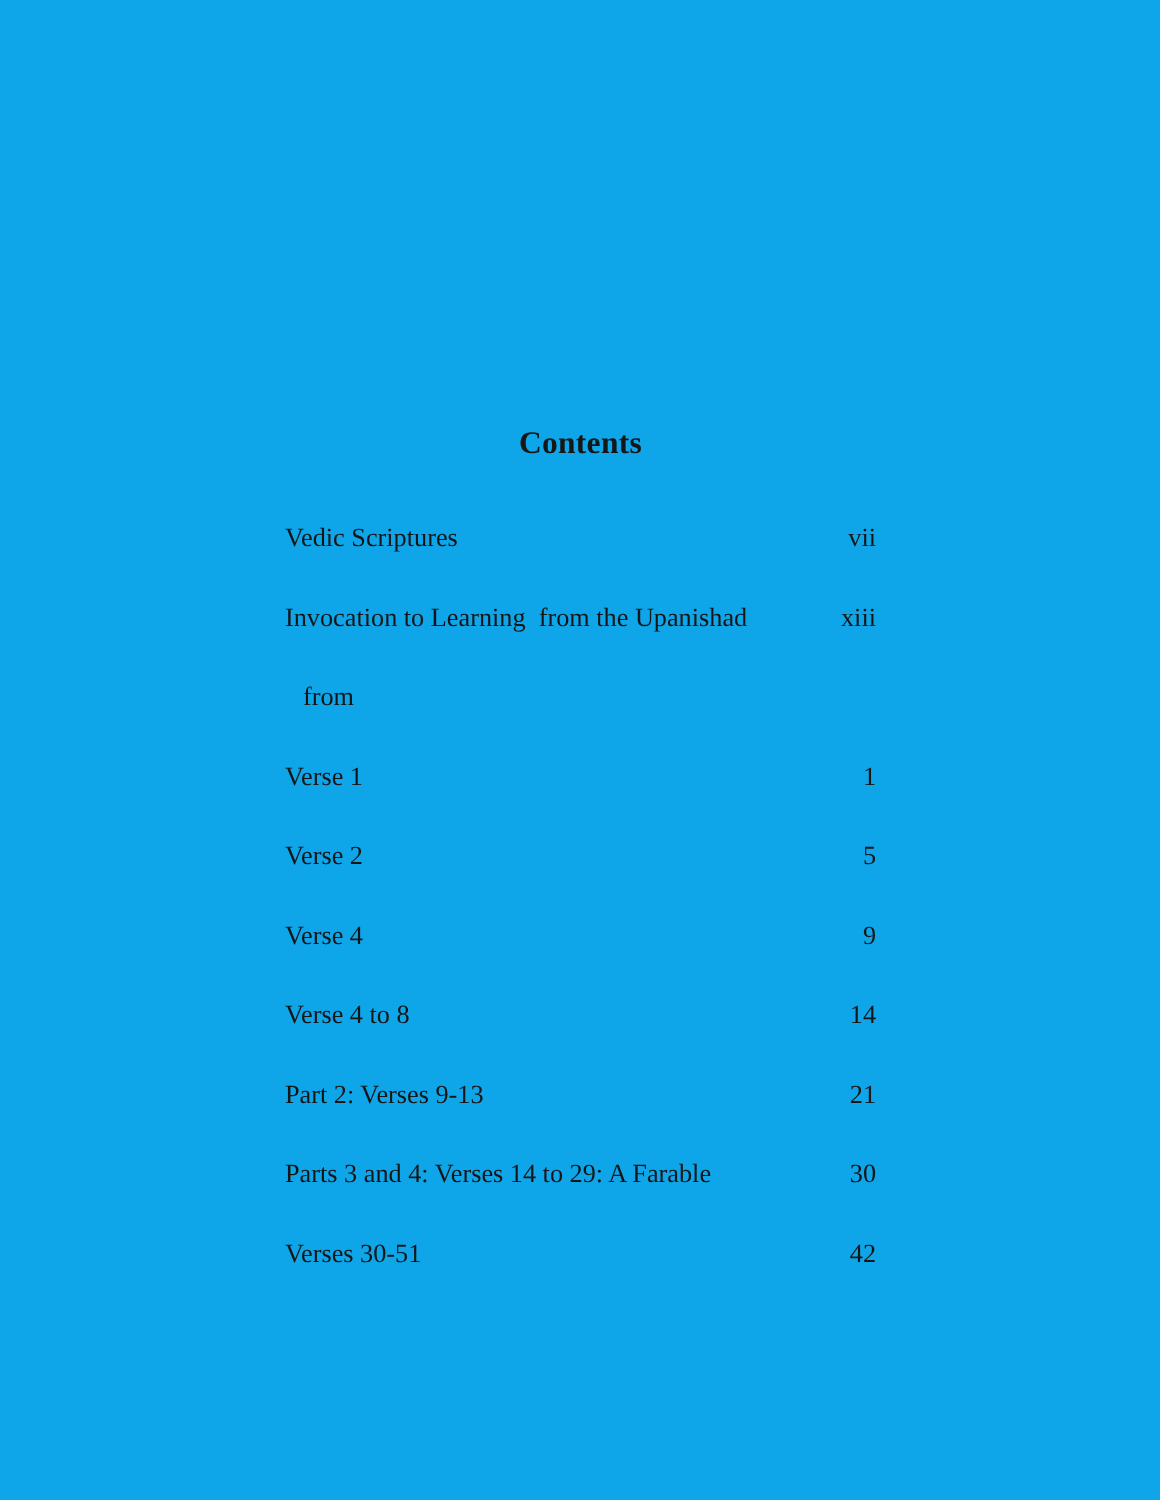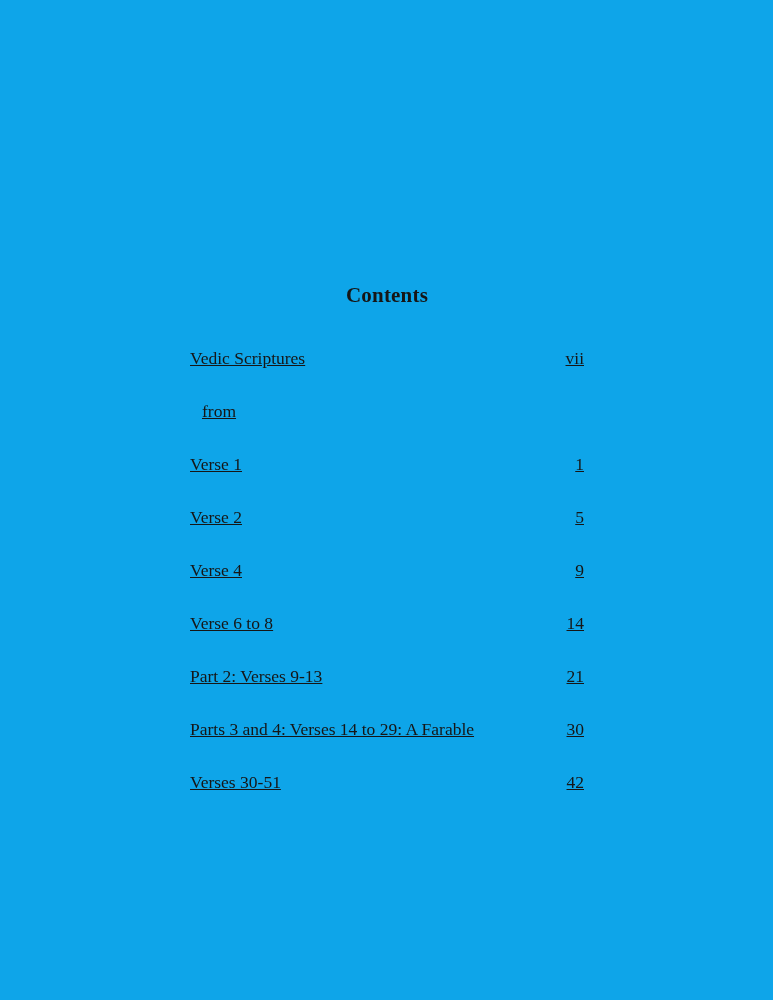--- a/index.html
+++ b/index.html
@@ -31,21 +31,20 @@
   }
   .toc-list {
     margin-top: 14px;
   }
   .toc-row {
     display: flex;
     justify-content: space-between;
     align-items: baseline;
     font-size: 17.5px;
     line-height: 33px;
-    text-decoration: underline;
   }
   .toc-label {
     white-space: pre; 
     text-align: left;
   }
   .toc-page {
     text-align: right;
     padding-left: 12px;
     margin-top: 20px;
   }
@@ -55,36 +54,40 @@
 
 <div class="page">
   <div class="toc">
     <div class="toc-title">Contents</div>
     <div class="toc-list">
         <div class="toc-row">
           <span class="toc-label">Vedic Scriptures</span>
           <span class="toc-page">vii</span>
         </div>
         <div class="toc-row">
+          <span class="toc-label">Invocation to Learning  from the Upanishad</span>
+          <span class="toc-page">xiii</span>
+        </div>
+        <div class="toc-row">
           <span class="toc-page">from</span>
         </div>
         <div class="toc-row">
           <span class="toc-label">Verse 1</span>
           <span class="toc-page">1</span>
         </div>
         <div class="toc-row">
           <span class="toc-label">Verse 2</span>
           <span class="toc-page">5</span>
         </div>
         <div class="toc-row">
           <span class="toc-label">Verse 4</span>
           <span class="toc-page">9</span>
         </div>
         <div class="toc-row">
-          <span class="toc-label">Verse 6 to 8</span>
+          <span class="toc-label">Verse 4 to 8</span>
           <span class="toc-page">14</span>
         </div>
         <div class="toc-row">
           <span class="toc-label">Part 2: Verses 9-13</span>
           <span class="toc-page">21</span>
         </div>
         <div class="toc-row">
           <span class="toc-label">Parts 3 and 4: Verses 14 to 29: A Farable</span>
           <span class="toc-page">30</span>
         </div>

